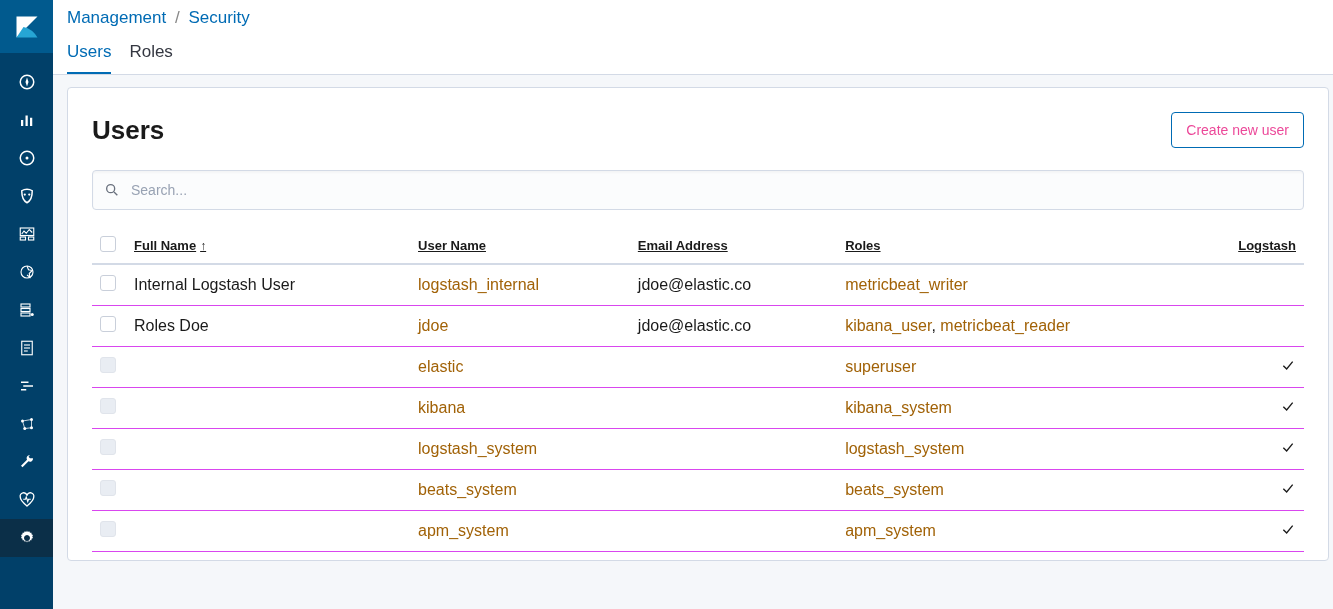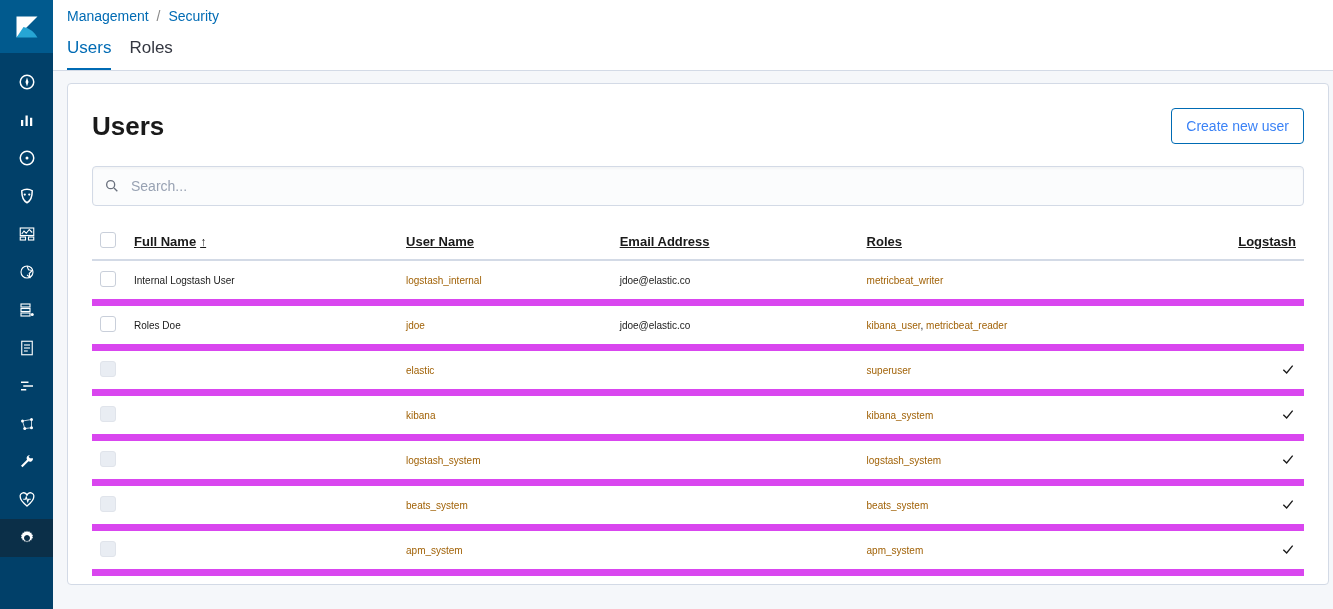--- a/index.html
+++ b/index.html
@@ -40,21 +40,21 @@
     cursor: pointer;
     color: #fff;
   }
   .sidenav-item.active {
     background: #0b2f48;
   }
   .sidenav-item svg { width: 18px; height: 18px; fill: #fff; }
   .main { flex: 1; display: flex; flex-direction: column; background: #fff; }
   .breadcrumb {
     padding: 8px 14px 2px 14px;
-    font-size: 14px;
+    font-size: 17px;
     color: #006bb4;
   }
   .breadcrumb a { color: #006bb4; text-decoration: none; }
   .breadcrumb .sep { color: #888; margin: 0 4px; }
   .tabs {
     padding: 4px 14px 0 14px;
     border-bottom: 1px solid #d3dae6;
     display: flex;
     gap: 18px;
   }
@@ -87,21 +87,21 @@
     align-items: center;
     margin-bottom: 22px;
   }
   .panel-title {
     font-size: 26px;
     font-weight: 700;
     color: #1a1a1a;
   }
   .btn-create {
     border: 1px solid #006bb4;
-    color: #3b82f6;
+    color: #ec4899;
     background: #fff;
     padding: 9px 14px;
     font-size: 14px;
     border-radius: 4px;
     cursor: pointer;
   }
   .search-wrap {
     position: relative;
     margin-bottom: 18px;
   }
@@ -132,22 +132,22 @@
     font-size: 13px;
     font-weight: 700;
     padding: 8px 8px;
     border-bottom: 2px solid #d3dae6;
     color: #1a1a1a;
     text-decoration: underline;
   }
   thead th.right { text-align: right; }
   tbody td {
     padding: 10px 8px;
-    border-bottom: 7px solid #d946ef;
-    font-size: 10px;
+    border-bottom: 1px solid #d946ef;
+    font-size: 16px;
     vertical-align: middle;
   }
   tbody td.right { text-align: right; }
   .chk {
     width: 16px; height: 16px;
     border: 1px solid #c9cfda;
     border-radius: 3px;
     display: inline-block;
     background: #fff;
     cursor: pointer;

